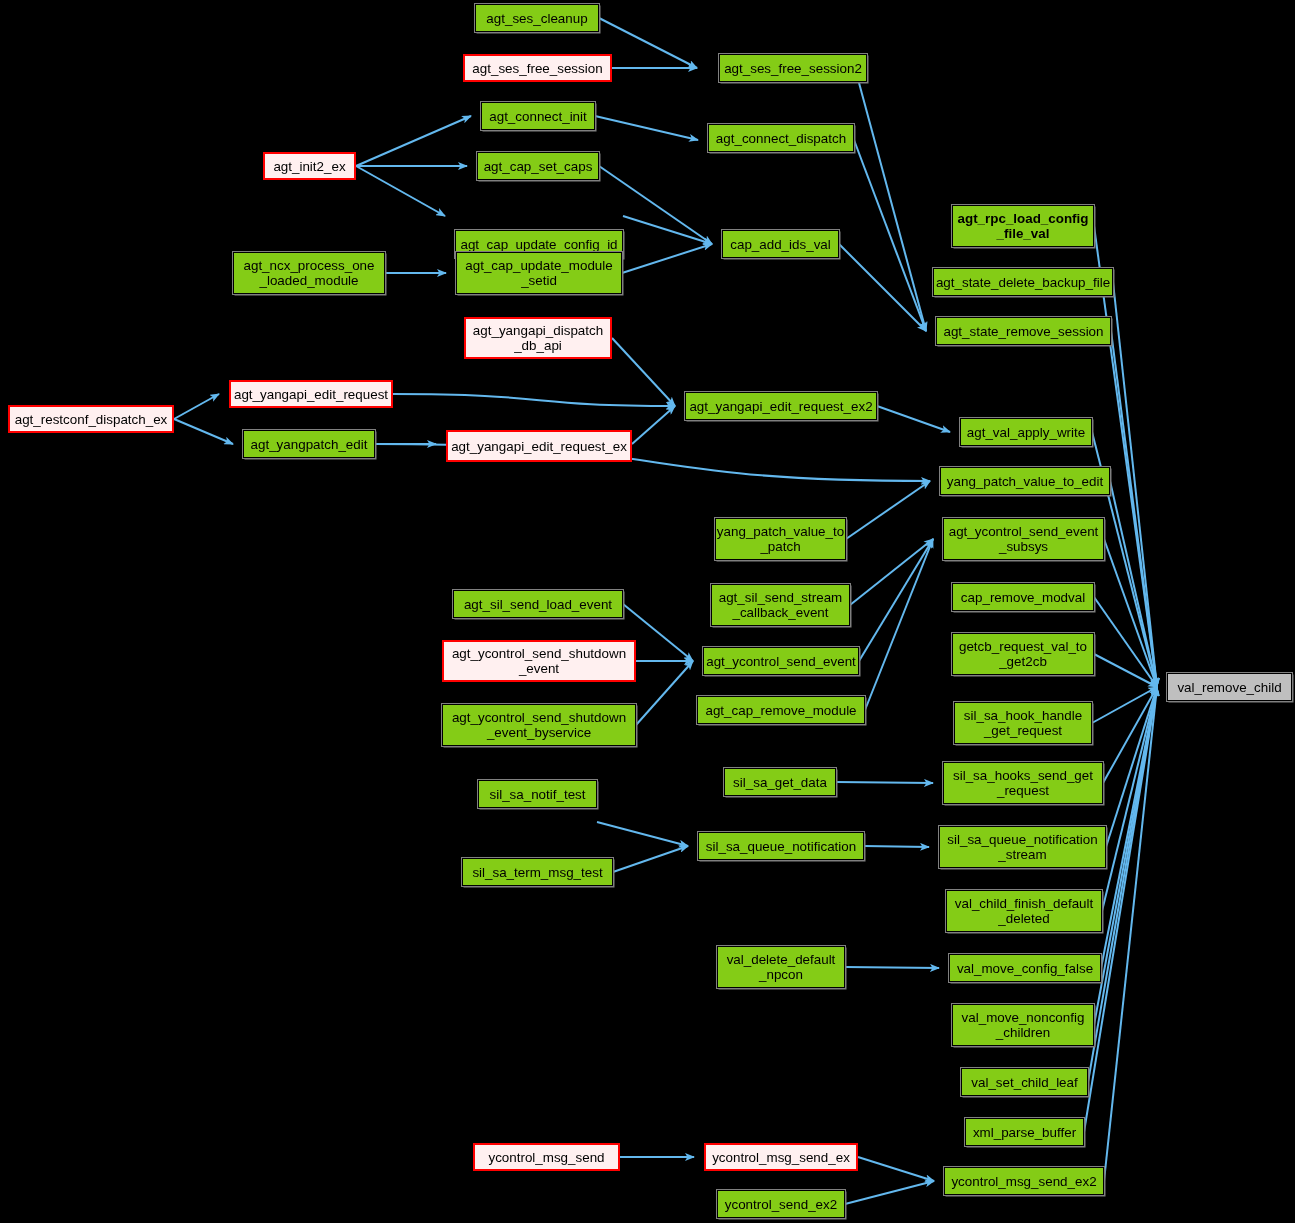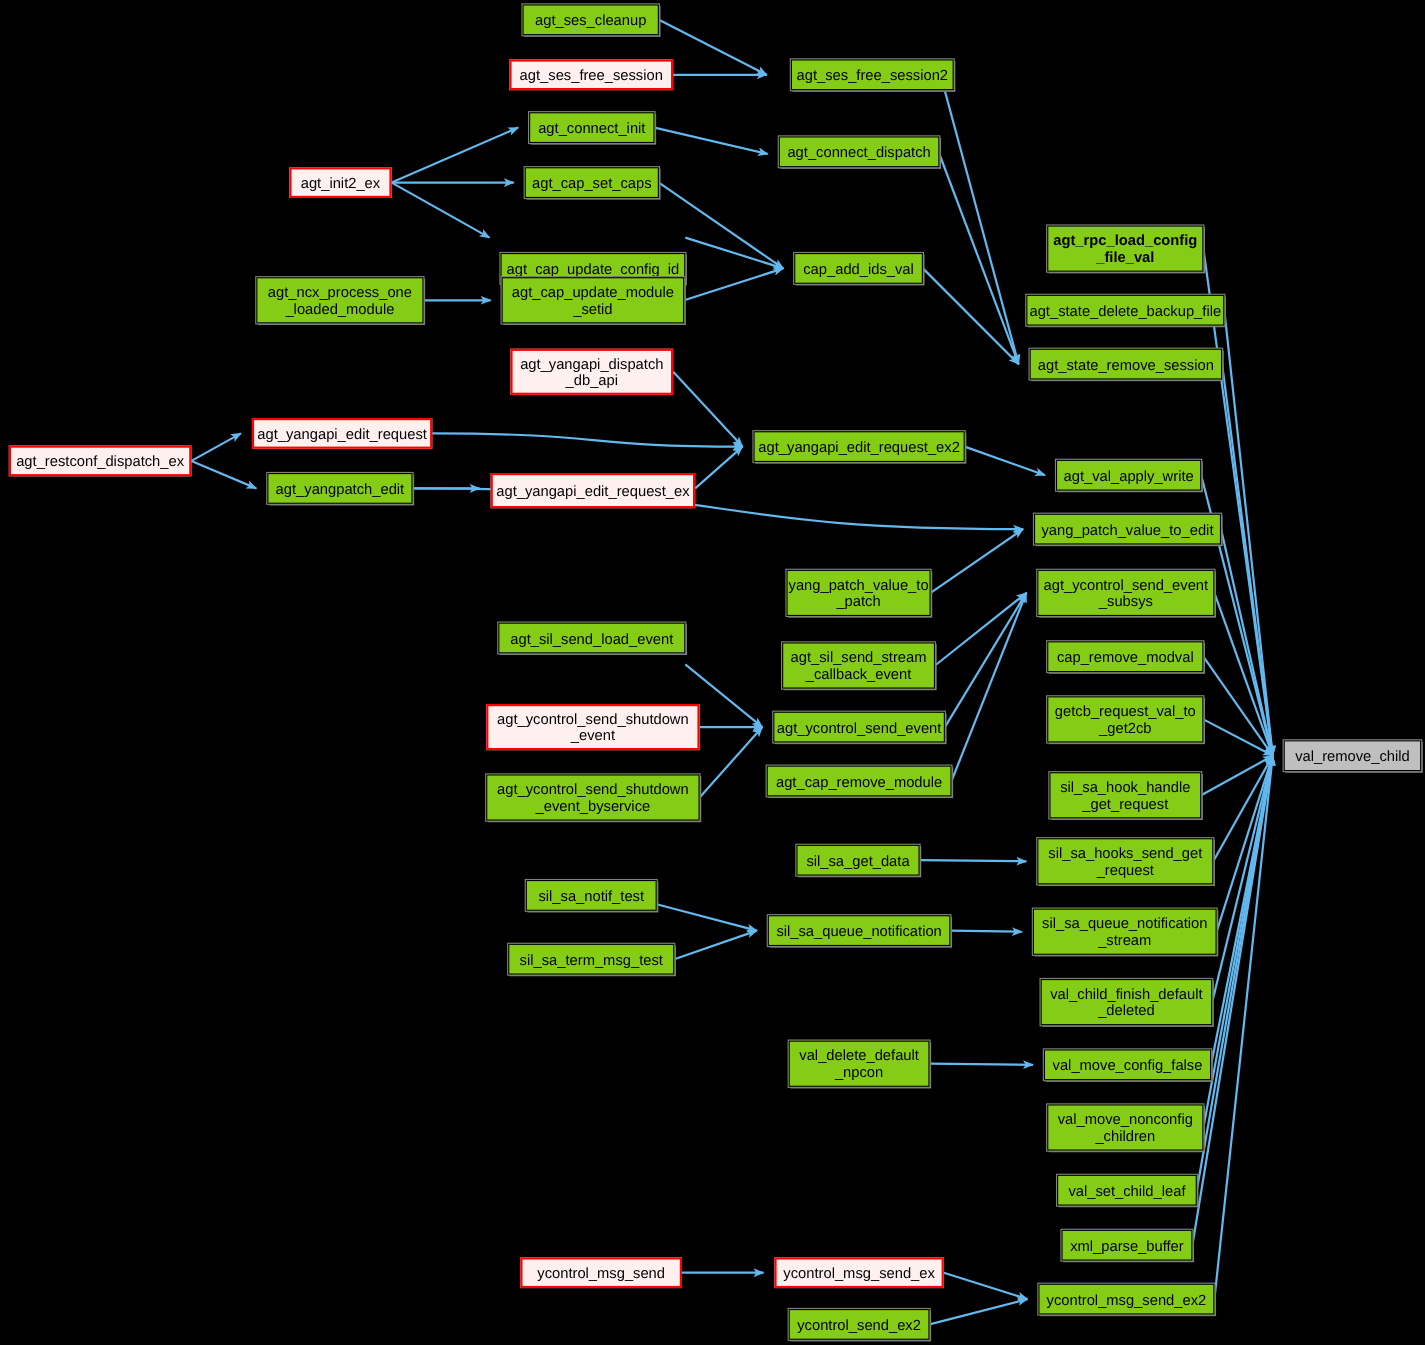--- a/index.html
+++ b/index.html
@@ -154,21 +154,21 @@
         <span>yang_patch_value_to_edit</span>
       </div>
       <div class="node" style="left: 715px; top: 518px; width: 131px; height: 42px;">
         <span>yang_patch_value_to
 _patch</span>
       </div>
       <div class="node" style="left: 943px; top: 518px; width: 161px; height: 42px;">
         <span>agt_ycontrol_send_event
 _subsys</span>
       </div>
-      <div class="node" style="left: 453px; top: 566px; width: 170px; height: 28px;">
+      <div class="node" style="left: 453px; top: 590px; width: 170px; height: 28px;">
         <span>agt_sil_send_load_event</span>
       </div>
       <div class="node" style="left: 711px; top: 584px; width: 139px; height: 42px;">
         <span>agt_sil_send_stream
 _callback_event</span>
       </div>
       <div class="node" style="left: 952px; top: 583px; width: 142px; height: 28px;">
         <span>cap_remove_modval</span>
       </div>
       <div class="node red" style="left: 442px; top: 640px; width: 194px; height: 42px;">
@@ -196,21 +196,21 @@
         <span>agt_ycontrol_send_shutdown
 _event_byservice</span>
       </div>
       <div class="node" style="left: 724px; top: 768px; width: 112px; height: 28px;">
         <span>sil_sa_get_data</span>
       </div>
       <div class="node" style="left: 943px; top: 762px; width: 160px; height: 42px;">
         <span>sil_sa_hooks_send_get
 _request</span>
       </div>
-      <div class="node" style="left: 478px; top: 800px; width: 119px; height: 28px; align-items: center;">
+      <div class="node" style="left: 478px; top: 780px; width: 119px; height: 28px; align-items: center;">
         <span>sil_sa_notif_test</span>
       </div>
       <div class="node" style="left: 698px; top: 832px; width: 166px; height: 28px;">
         <span>sil_sa_queue_notification</span>
       </div>
       <div class="node" style="left: 939px; top: 826px; width: 167px; height: 42px;">
         <span>sil_sa_queue_notification
 _stream</span>
       </div>
       <div class="node" style="left: 462px; top: 858px; width: 151px; height: 28px;">

